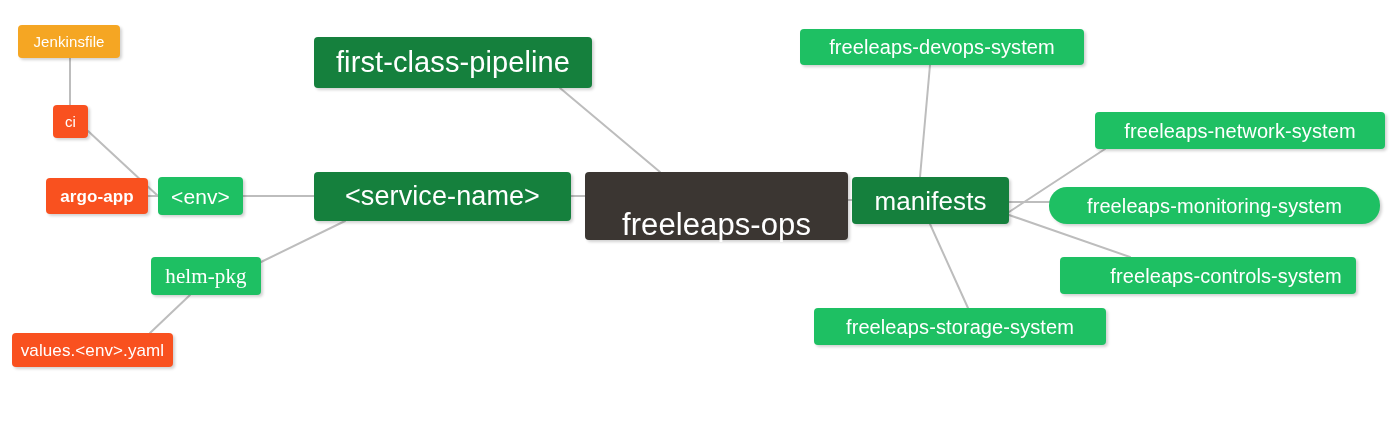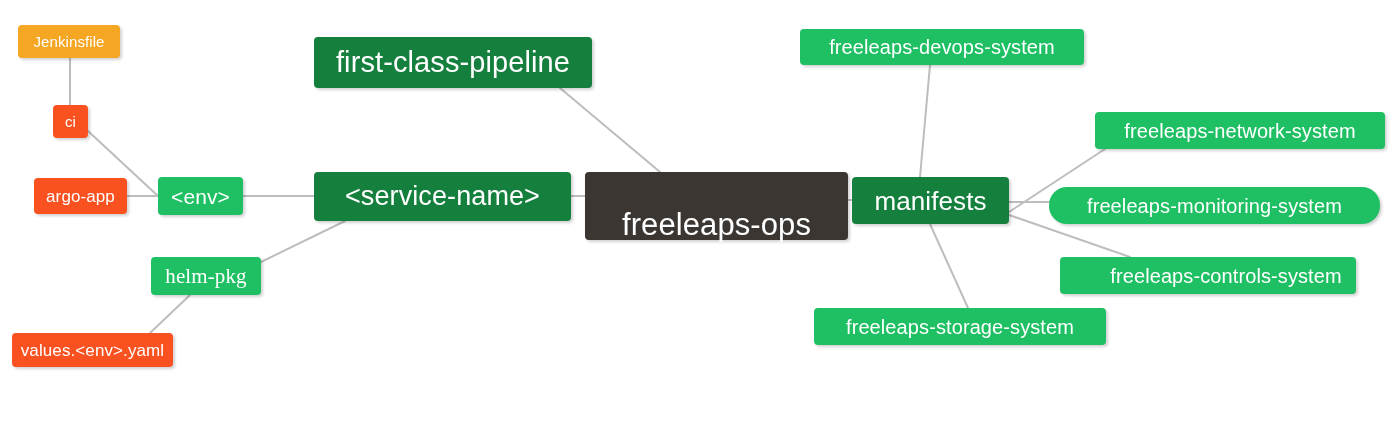--- a/index.html
+++ b/index.html
@@ -72,21 +72,21 @@
       <line x1="1009" y1="215" x2="1130" y2="257" stroke="#bdbdbd" stroke-width="2" stroke-linecap="round"></line>
       <line x1="930" y1="224" x2="968" y2="308" stroke="#bdbdbd" stroke-width="2" stroke-linecap="round"></line>
     </svg>
   <div id="node-layer">
       <div class="node t-amber" style="left: 18px; top: 25px; width: 102px; height: 33px; font-size: 15px;">
         <span class="node-label">Jenkinsfile</span>
       </div>
       <div class="node t-red" style="left: 53px; top: 105px; width: 35px; height: 33px; font-size: 15px;">
         <span class="node-label">ci</span>
       </div>
-      <div class="node t-red" style="left: 34px; top: 178px; width: 93px; height: 36px; font-size: 17px;">
+      <div class="node t-red" style="left: 46px; top: 178px; width: 102px; height: 36px; font-size: 17px; font-weight: bold;">
         <span class="node-label">argo-app</span>
       </div>
       <div class="node t-green" style="left: 158px; top: 177px; width: 85px; height: 38px; font-size: 21px;">
         <span class="node-label">&lt;env&gt;</span>
       </div>
       <div class="node t-green" style="left: 151px; top: 257px; width: 110px; height: 38px; font-size: 21px; font-family: Liberation Serif, serif;">
         <span class="node-label">helm-pkg</span>
       </div>
       <div class="node t-red" style="left: 12px; top: 333px; width: 161px; height: 34px; font-size: 17px;">
         <span class="node-label">values.&lt;env&gt;.yaml</span>

